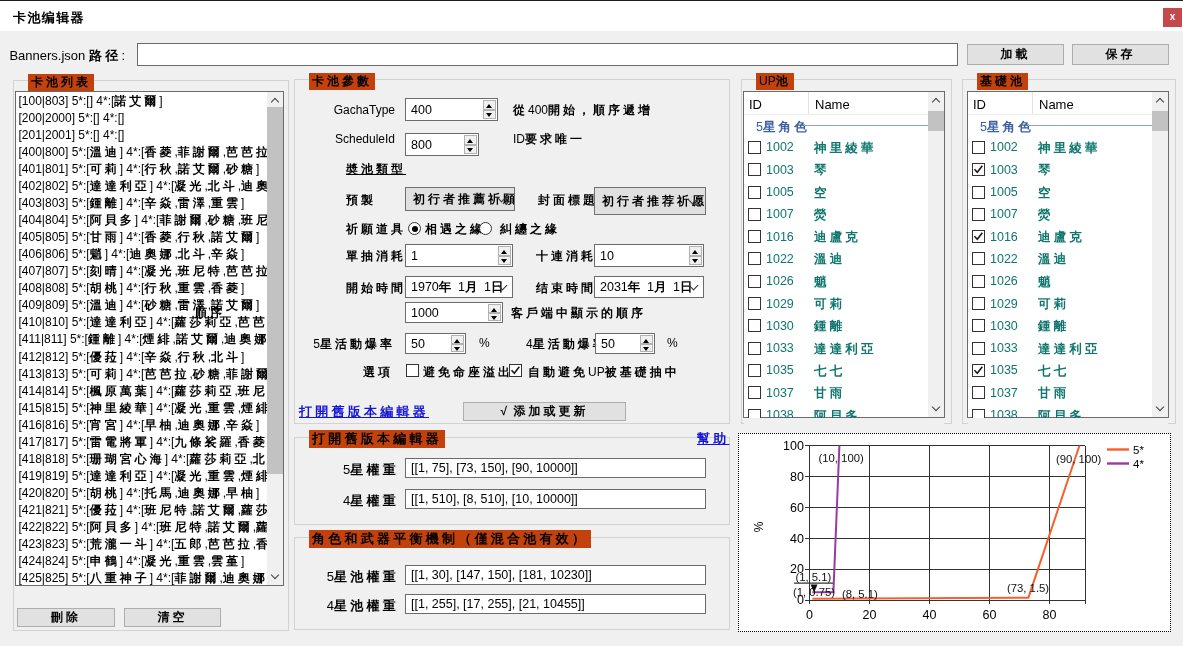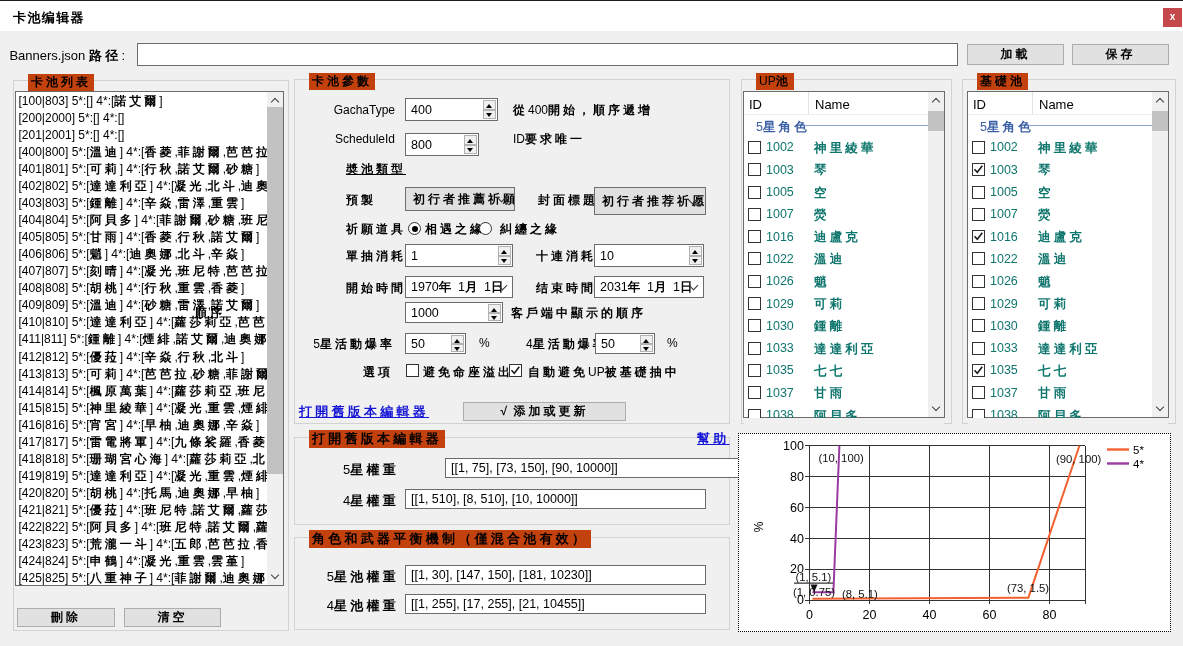--- a/index.html
+++ b/index.html
@@ -186,21 +186,21 @@
       </svg>
     </div>
 <div class="abs lbl" style="left:528px;top:364.4px;font-size:12px;"><span class="k">自動避免</span>UP<span class="k">被基礎抽中</span></div>
 <div class="abs link" style="left:299px;top:403px;"><span class="k">打開舊版本編輯器</span></div>
 <div class="abs btn" style="left:463px;top:402px;width:163px;height:19px;line-height:17px;"><span class="k">√</span> <span class="k">添加或更新</span></div>
 <div class="abs gb" style="left:294px;top:437px;width:436px;height:88px;">
       <span class="gbl" style="font-size:13px;top:-8px"><span class="k">打開舊版本編輯器</span></span>
     </div>
 <div class="abs link" style="left:697px;top:430px;"><span class="k">幫助</span></div>
 <div class="abs lbl" style="left:199px;top:460.85px;width:200px;text-align:right;font-size:13px;">5<span class="k">星權重</span></div>
-<div class="abs tb" style="left:405px;top:458px;width:301px;height:20px;margin-left:40px;">
+<div class="abs tb" style="left:405px;top:458px;width:301px;height:20px;">
       <span class="v" style="font-size:12.5px">[[1, 75], [73, 150], [90, 10000]]</span>
     </div>
 <div class="abs lbl" style="left:199px;top:491.85px;width:200px;text-align:right;font-size:13px;">4<span class="k">星權重</span></div>
 <div class="abs tb" style="left:405px;top:489px;width:301px;height:20px;">
       <span class="v" style="font-size:12.5px">[[1, 510], [8, 510], [10, 10000]]</span>
     </div>
 <div class="abs gb" style="left:294px;top:537px;width:436px;height:93px;">
       <span class="gbl" style="font-size:13px;top:-8px"><span class="k">角色和武器平衡機制（僅混合池有效）</span></span>
     </div>
 <div class="abs lbl" style="left:199px;top:567.85px;width:200px;text-align:right;font-size:13px;">5<span class="k">星池權重</span></div>

